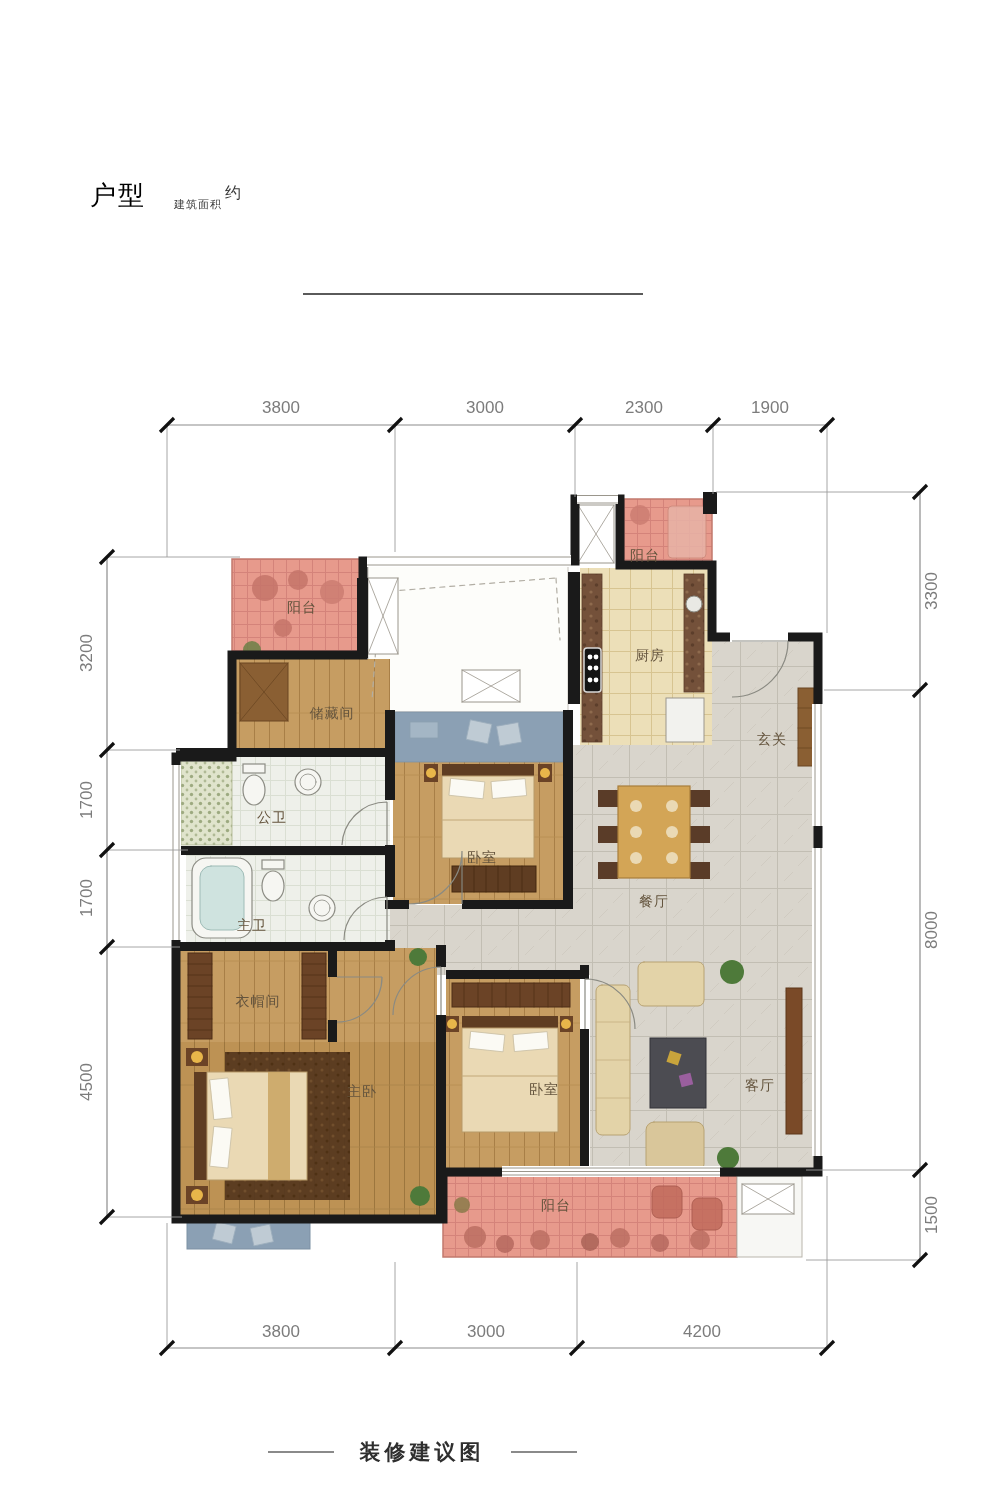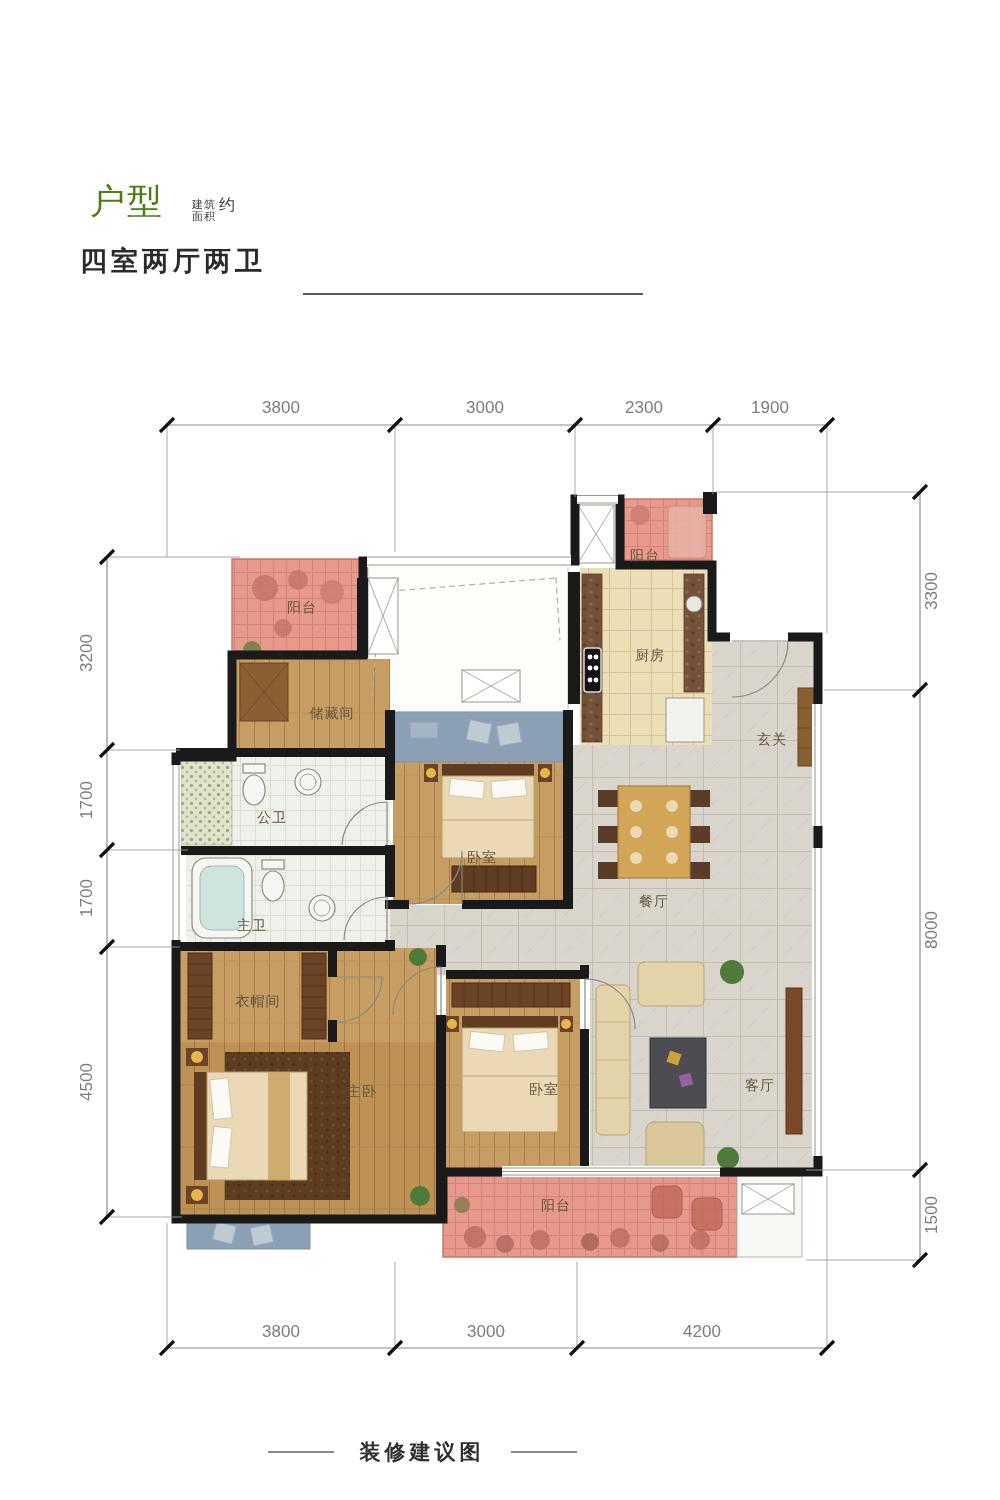--- a/index.html
+++ b/index.html
@@ -4,24 +4,24 @@
 <style>
   html,body{margin:0;padding:0}
   body{width:1000px;height:1500px;position:relative;background:#ffffff;
        font-family:"Liberation Sans",sans-serif;overflow:hidden}
 
   
   .hdr{position:absolute;left:80px;top:178px;width:640px}
   .hdr-row{display:flex;align-items:flex-end}
   .unit-code{font-family:"Liberation Serif",serif;font-size:104px;line-height:.82;
              color:#8a6f42;letter-spacing:2px}
-  .unit-type{font-family:Liberation Mono, monospace;font-size:35px;color:#4d7c0f;
+  .unit-type{font-family:Liberation Mono, monospace;font-size:26px;color:#000000;
              margin-left:10px;margin-bottom:4px;letter-spacing:2px}
   .area-wrap{display:flex;align-items:flex-end;margin-left:28px;margin-bottom:6px}
-  .area-stack{display:flex;flex-direction:column;font-size:11px;color:#3a3a3a;
+  .area-stack{display:flex;flex-direction:row;font-size:11px;color:#3a3a3a;
               line-height:1.15;margin-bottom:0;letter-spacing:1px}
   .area-approx{font-size:16px;color:#3a3a3a;margin:0 4px 7px 3px}
   .area-num{font-family:"Liberation Serif",serif;font-size:57px;line-height:.85;
             color:#2b2b2b}
   .area-num sup{font-size:26px;vertical-align:super}
   .subtitle{font-family:"Liberation Serif",serif;font-size:27px;font-weight:700;
             color:#2a2a2a;letter-spacing:4px;margin-top:14px}
   .subtitle-line{position:absolute;left:303px;top:293px;width:340px;height:0;
                  border-top:2px solid #5a5a5a}
 
@@ -42,21 +42,20 @@
   <div class="hdr-row">
     <span class="unit-type">户型</span>
     <span class="area-wrap">
       <span class="area-stack">
         <span>建筑</span>
         <span>面积</span>
       </span>
       <span class="area-approx">约</span>
     </span>
   </div>
-  <div class="subtitle">四室两厅两卫</div>
 </div>
 <div class="subtitle-line"></div>
 
 <svg width="1000" height="1500" viewBox="0 0 1000 1500">
   <defs>
     <pattern id="pWood" width="15" height="62" patternUnits="userSpaceOnUse">
       <rect width="15" height="62" fill="#c69d62"></rect>
       <line x1="14.5" y1="0" x2="14.5" y2="62" stroke="#a87f47" stroke-width="1"></line>
       <line x1="0" y1="31" x2="15" y2="31" stroke="#b58c50" stroke-width="0.8"></line>
     </pattern>

